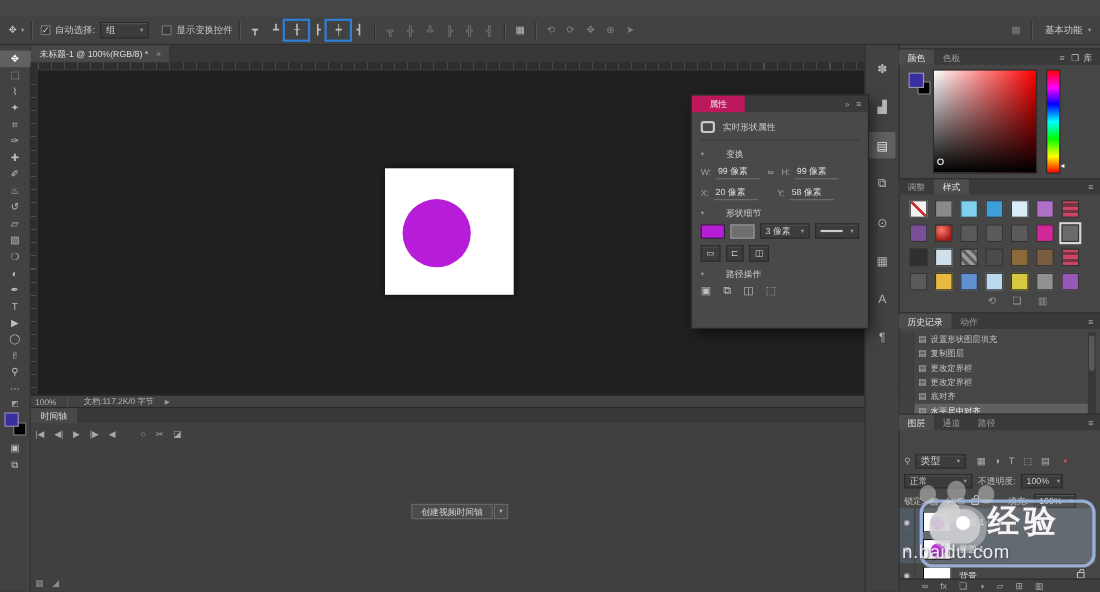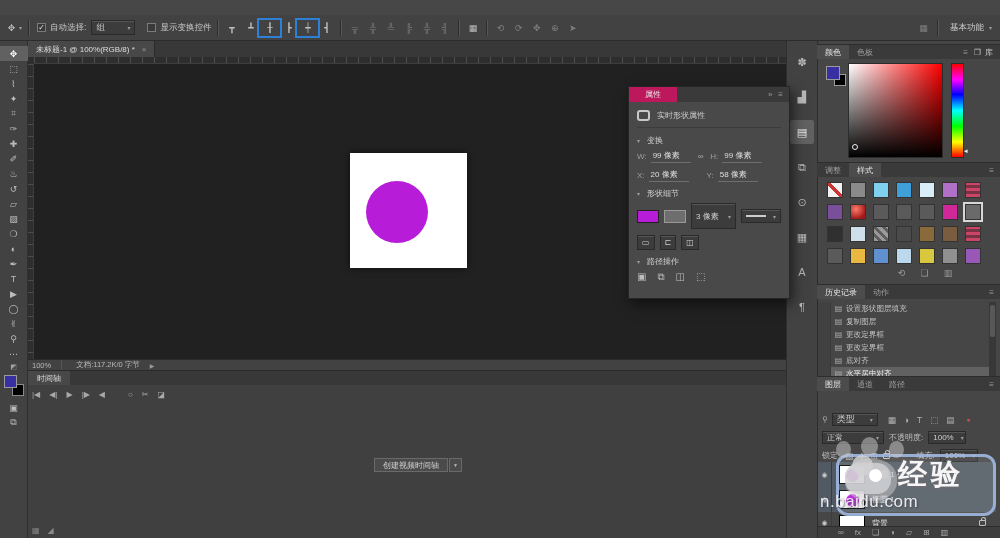--- a/index.html
+++ b/index.html
@@ -151,21 +151,21 @@
 
   
   .props{position:absolute;left:628px;top:86px;width:162px;height:213px;background:#494949;border:1px solid #262626;
          box-shadow:3px 5px 12px rgba(0,0,0,.55);z-index:30}
   .props-hdr{height:15px;background:#3a3a3a;display:flex;align-items:stretch}
   .props-tab{background:#be185d;padding:0 16px;font-size:8px;color:#e2e2e2;display:flex;align-items:center}
   .props-hdr .hdr-icons{margin-left:auto;color:#9a9a9a;font-size:8px;display:flex;align-items:center;gap:6px;padding-right:6px}
   .props-body{padding:6px 8px;font-size:8px;color:#c8c8c8}
   .shape-type{display:flex;align-items:center;gap:7px;margin:2px 0 7px;border-bottom:1px solid #3c3c3c;padding-bottom:6px}
   .shape-glyph{width:13px;height:11px;border:2px solid #c8c8c8;border-radius:3px;flex:none}
-  .psec{color:#cfcfcf;margin:5px 0 4px;display:flex;gap:7px;align-items:center}
+  .psec{color:#cfcfcf;margin:5px 0 4px;display:flex;gap:20px;align-items:center}
   .psec .tri{font-size:6px;color:#9a9a9a}
   .dim-row{display:flex;align-items:center;gap:4px;margin:3px 0 6px}
   .fld{border-bottom:1px solid #6e6e6e;min-width:40px;color:#dedede;padding:0 2px 1px}
   .flbl{color:#9e9e9e}
   .link{color:#aaa;margin:0 3px}
   .stroke-row{display:flex;align-items:center;gap:5px;margin:4px 0 6px}
   .swbox{width:22px;height:13px;border:1px solid #222;flex:none}
   .stroke-line{width:24px;height:2px;background:#ccc;display:inline-block}
   .pathops{display:flex;gap:11px;color:#bcbcbc;font-size:10px;margin-top:3px}
 </style>
@@ -537,21 +537,21 @@
         <span class="flbl">Y:</span>
         <span class="fld">58 像素</span>
       </div>
       <div class="psec">
         <span class="tri">▾</span>
         <span>形状细节</span>
       </div>
       <div class="stroke-row">
         <span class="swbox" style="background: rgb(183, 29, 216);"></span>
         <span class="swbox" style="background:#6e6e6e;border:1px solid #999"></span>
-        <span class="dd" style="width:46px;height:26px">
+        <span class="dd" style="width:46px;height:14px">
           <span>3 像素</span>
           <span class="caret" style="margin-left:auto">▾</span>
         </span>
         <span class="dd" style="width:40px;height:14px">
           <span class="stroke-line"></span>
           <span class="caret" style="margin-left:auto">▾</span>
         </span>
       </div>
       <div class="stroke-row">
           <span class="dd cap">▭</span>

